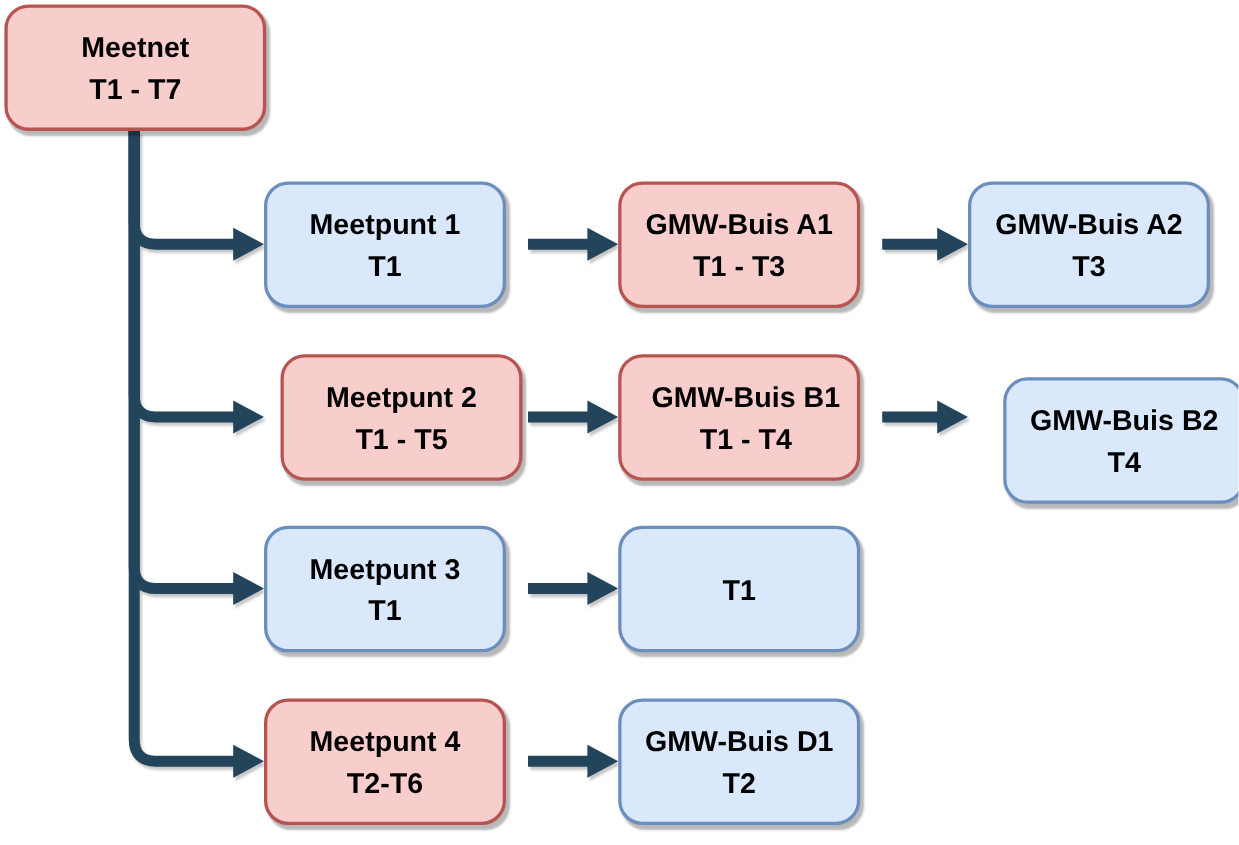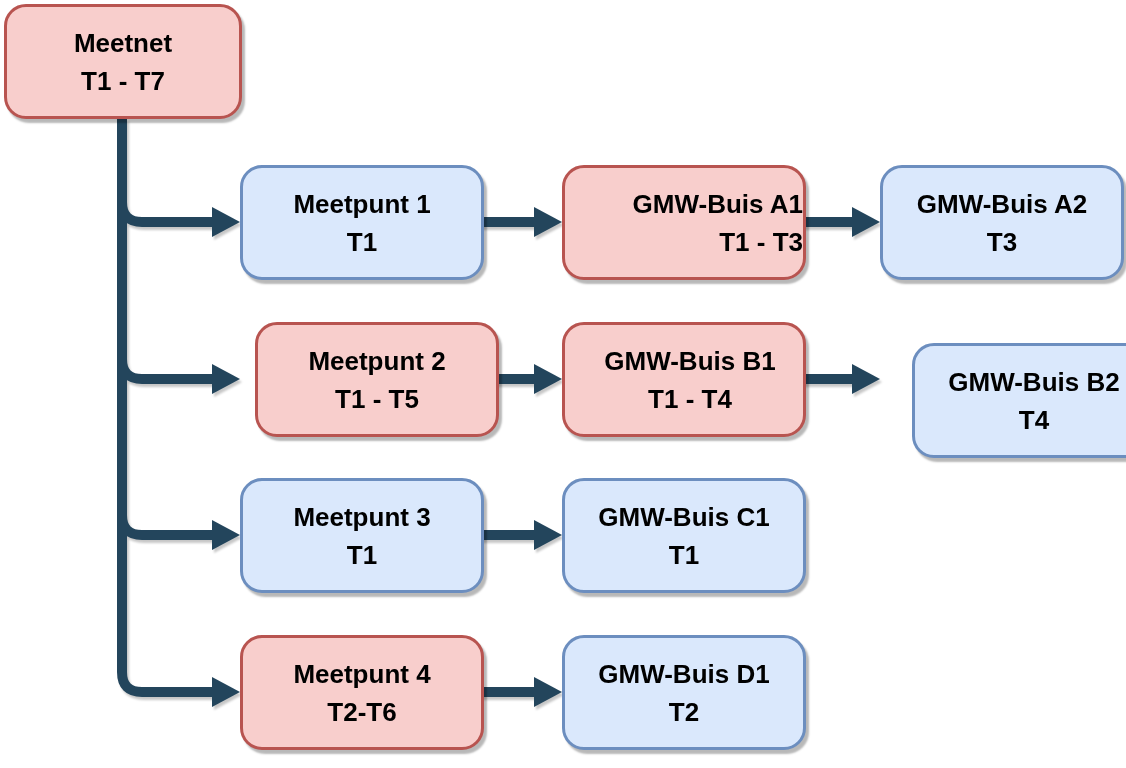--- a/index.html
+++ b/index.html
@@ -7,30 +7,30 @@
     --blue-fill:#dae8fc; --blue-stroke:#6c8ebf;
     --connector:#23455c; --text:#000000; --background:#ffffff;
   }
   html,body{margin:0;padding:0;}
   body{background:var(--background);font-family:"Liberation Sans",sans-serif;}
   .canvas{position:relative;width:1126px;height:768px;background:var(--background);overflow:hidden;}
   .connectors{position:absolute;left:0;top:0;width:1126px;height:768px;
     filter:drop-shadow(2px 3px 1px rgba(0,0,0,0.22));}
   .edge{stroke:var(--connector);stroke-width:10;fill:none;}
   .arrowhead{fill:var(--connector);stroke:none;}
-  .node{position:absolute;width:244px;height:115px;box-sizing:border-box;
+  .node{position:absolute;width:220px;height:115px;box-sizing:border-box;
     border-radius:22px;display:flex;flex-direction:column;align-items:center;
     justify-content:center;text-align:center;font-weight:bold;font-size:26px;
     line-height:38px;color:var(--text);
     box-shadow:3px 4px 2px rgba(0,0,0,0.28);}
   .node.red{background:var(--red-fill);border:3px solid var(--red-stroke);}
   .node.blue{background:var(--blue-fill);border:3px solid var(--blue-stroke);}
   .pos-meetnet{left:4px;top:4px;width:238px;}
   .pos-meetpunt1{left:240px;top:165px;}
-  .pos-gmw_a1{left:562px;top:165px;align-items:flex-end;}
+  .pos-gmw_a1{left:562px;top:165px;}
   .pos-gmw_a2{left:880px;top:165px;}
   .pos-meetpunt2{left:255px;top:322px;}
   .pos-gmw_b1{left:562px;top:322px;padding-left:12px;}
   .pos-gmw_b2{left:912px;top:322px;margin-top:21px;}
   .pos-meetpunt3{left:240px;top:478px;}
   .pos-gmw_c1{left:562px;top:478px;}
   .pos-meetpunt4{left:240px;top:635px;}
   .pos-gmw_d1{left:562px;top:635px;}
 </style>
 </head>
@@ -100,21 +100,20 @@
     <span>GMW-Buis B2</span>
     <span>T4</span>
   </div>
 
   <div class="node blue pos-meetpunt3">
     <span>Meetpunt 3</span>
     <span>T1</span>
   </div>
 
   <div class="node blue pos-gmw_c1">
-    <span>GMW-Buis C1</span>
     <span>T1</span>
   </div>
 
   <div class="node red pos-meetpunt4">
     <span>Meetpunt 4</span>
     <span>T2-T6</span>
   </div>
 
   <div class="node blue pos-gmw_d1">
     <span>GMW-Buis D1</span>

